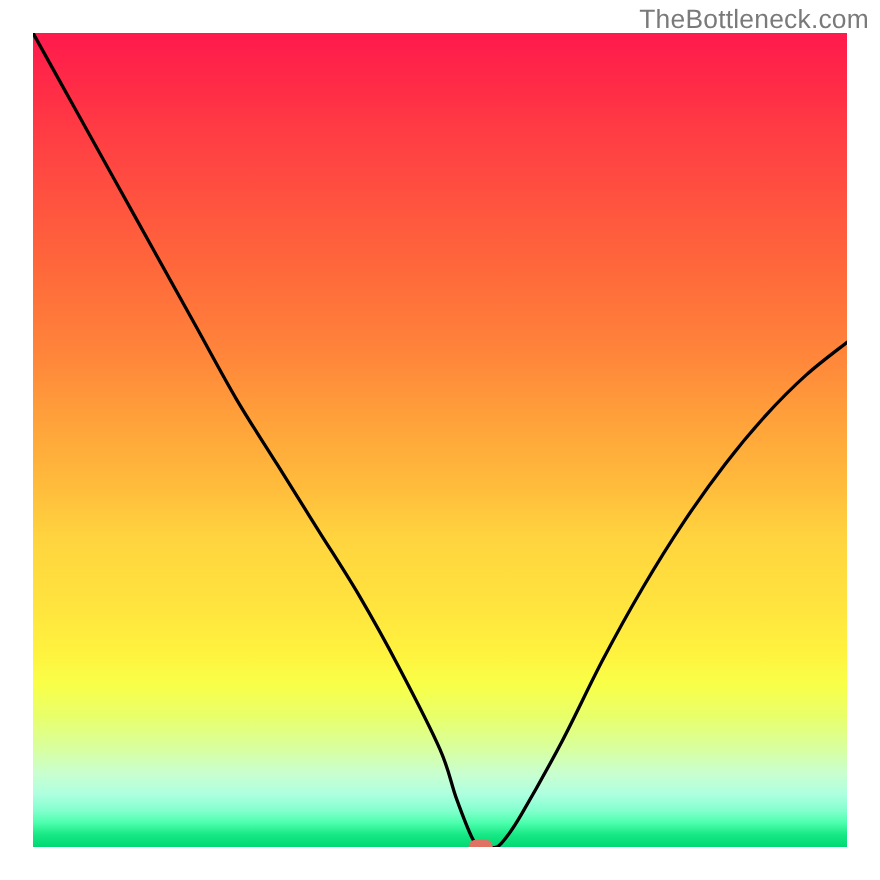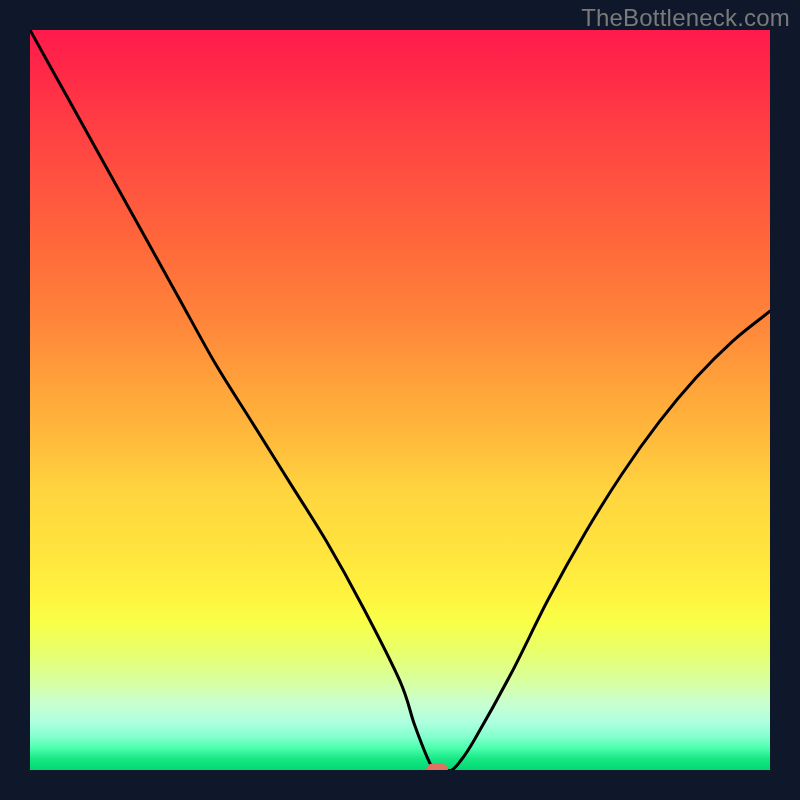--- a/index.html
+++ b/index.html
@@ -10,21 +10,21 @@
     background: #000;
     overflow: hidden;
     font-family: Arial, Helvetica, sans-serif;
   }
   .frame {
     position: absolute;
     left: 0;
     top: 0;
     width: 800px;
     height: 800px;
-    background: #0f172a;
+    background: #ffffff;
   }
   .watermark {
     position: absolute;
     top: 4px;
     right: 10px;
     color: #7a7a7a;
     font-size: 24px;
     font-weight: 400;
     letter-spacing: 0.2px;
     z-index: 5;

